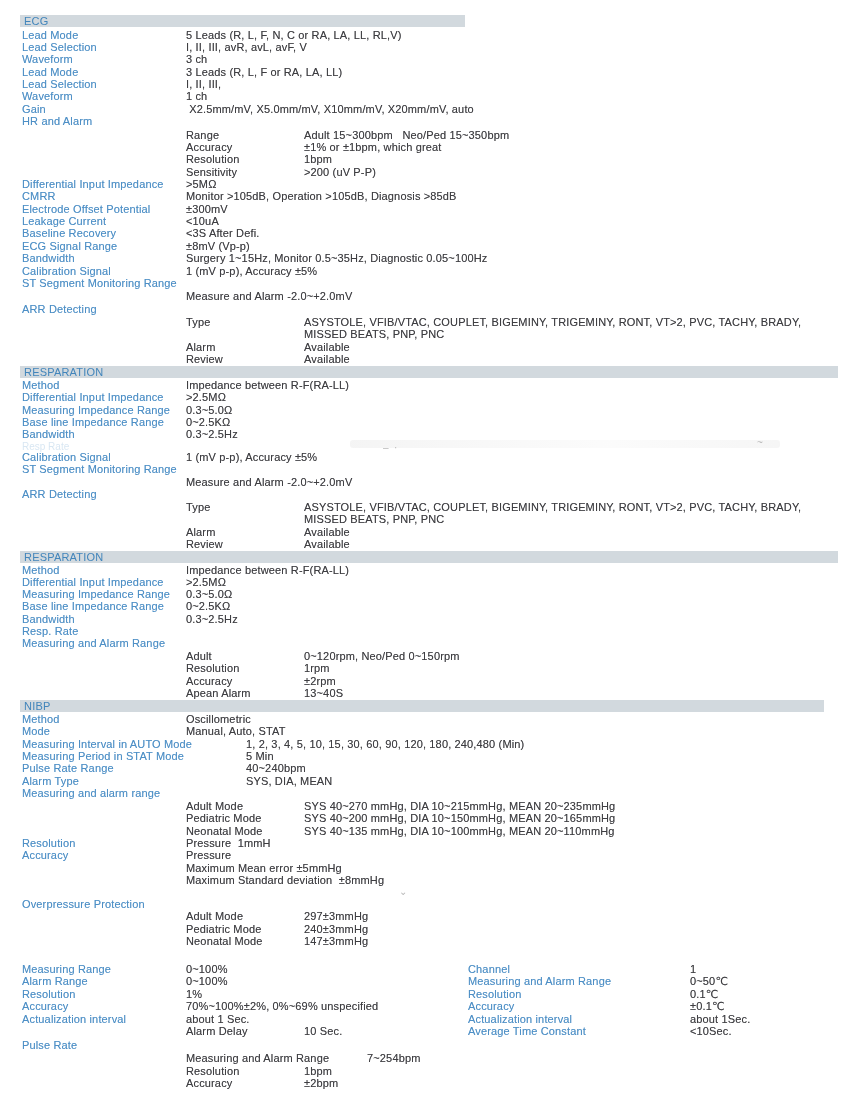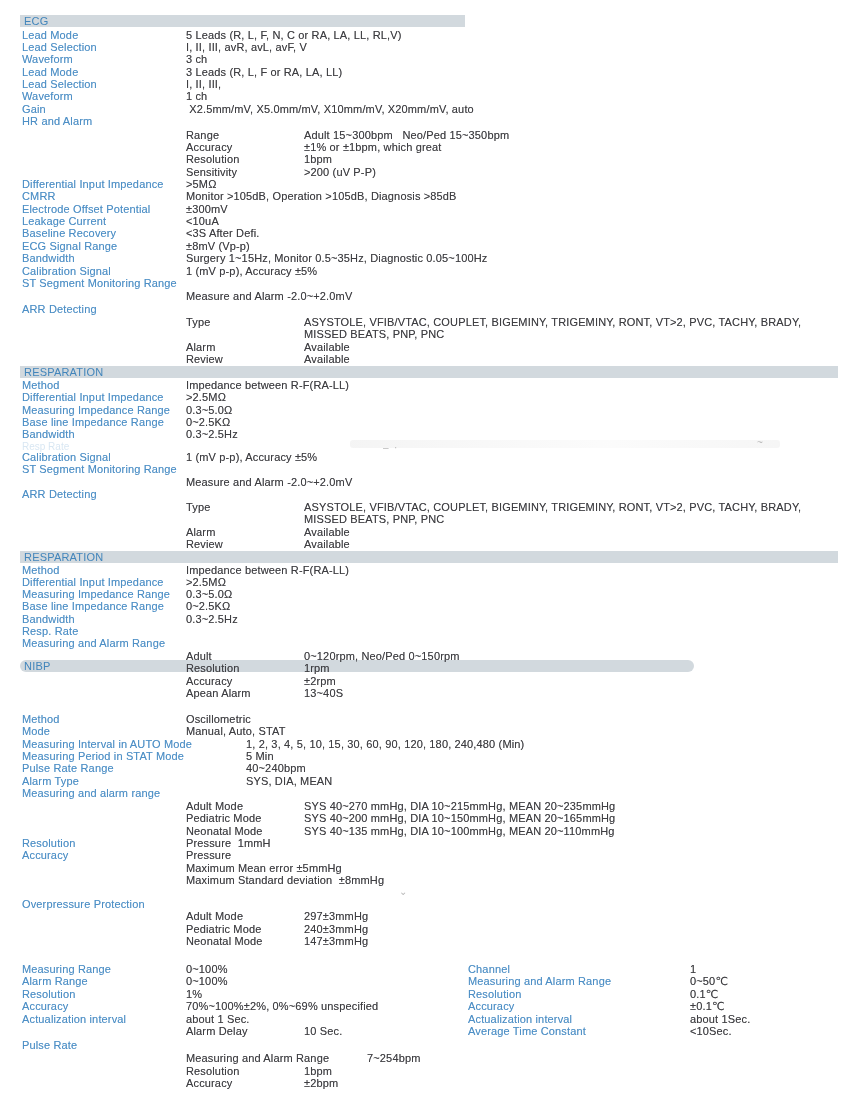--- a/index.html
+++ b/index.html
@@ -55,21 +55,21 @@
   }
 </style>
 </head>
 <body>
 
 <div id="doc">
   <div class="smudge"></div>
 <div class="bar" style="left: 20px; top: 15px; width: 445px;"><span>ECG</span></div>
     <div class="bar" style="left: 20px; top: 366px; width: 818px;"><span>RESPARATION</span></div>
     <div class="bar" style="left: 20px; top: 551px; width: 818px;"><span>RESPARATION</span></div>
-    <div class="bar" style="left: 20px; top: 660px; width: 674px; border-radius: 6px;"><span>NIBP</span></div>
+    <div class="bar" style="left: 20px; top: 700px; width: 804px;"><span>NIBP</span></div>
     <div class="cell c-label" style="top: 30px;">Lead Mode</div>
     <div class="cell c-value" style="top: 30px;">5 Leads (R, L, F, N, C or RA, LA, LL, RL,V)</div>
     <div class="cell c-label" style="top: 42px;">Lead Selection</div>
     <div class="cell c-value" style="top: 42px;">I, II, III, avR, avL, avF, V</div>
     <div class="cell c-label" style="top: 54px;">Waveform</div>
     <div class="cell c-value" style="top: 54px;">3 ch</div>
     <div class="cell c-label" style="top: 67px;">Lead Mode</div>
     <div class="cell c-value" style="top: 67px;">3 Leads (R, L, F or RA, LA, LL)</div>
     <div class="cell c-label" style="top: 79px;">Lead Selection</div>
     <div class="cell c-value" style="top: 79px;">I, II, III,</div>

